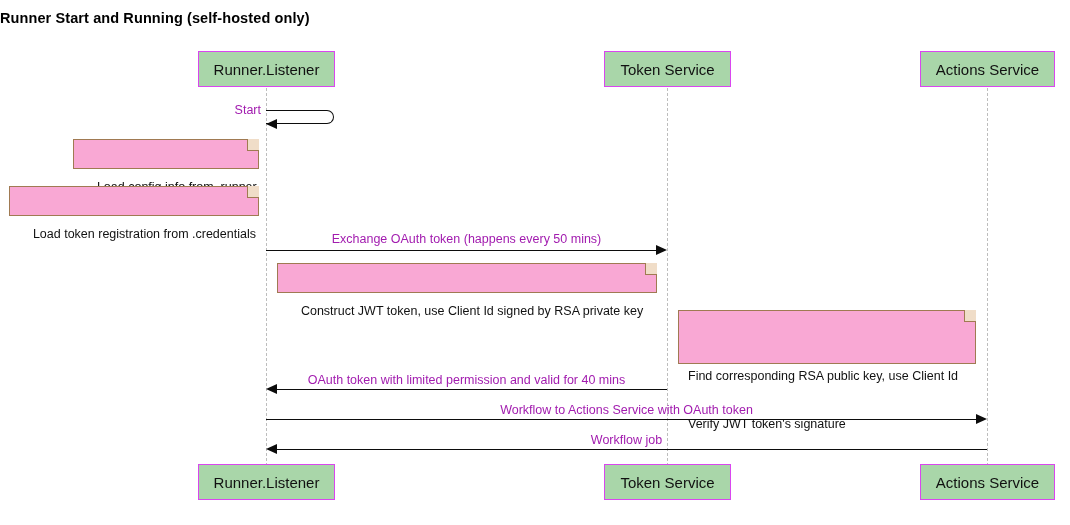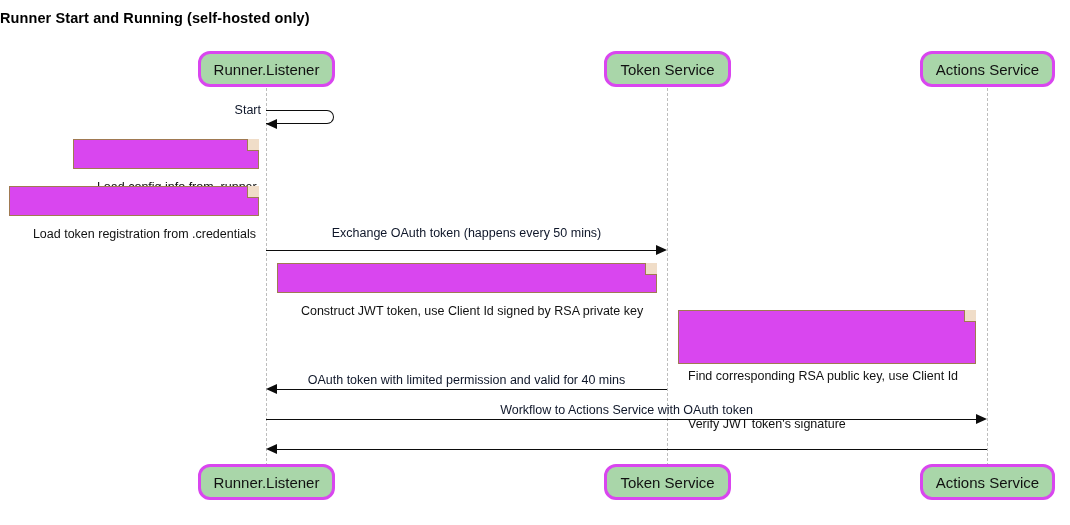--- a/index.html
+++ b/index.html
@@ -43,35 +43,35 @@
     border-left: 1px dashed #bdbdbd;
     top: 88px;
     height: 378px;
   }
 
   
   .participant {
     position: absolute;
     height: 36px;
     background: #a9d6a9;
-    border: 3px solid #d946ef;
-    border-radius: 12px;
+    border: 1px solid #d946ef;
+    border-radius: 0;
     display: flex;
     align-items: center;
     justify-content: center;
     font-size: 15px;
     color: #111111;
     box-sizing: border-box;
     white-space: nowrap;
   }
 
   
   .note {
     position: absolute;
-    background: #d946ef;
+    background: #f9a8d4;
     border: 1px solid #a07a52;
     box-sizing: border-box;
     font-size: 12.5px;
     color: #111111;
     padding: 7px 9px 7px 9px;
     line-height: 16px;
     white-space: pre;
   }
   .note .fold {
     position: absolute;
@@ -86,21 +86,21 @@
 
   
   .msg-line {
     position: absolute;
     height: 0;
     border-top: 1.6px solid #0c0c0c;
   }
   .msg-label {
     position: absolute;
     font-size: 12.5px;
-    color: #0f172a;
+    color: #a21caf;
     white-space: nowrap;
     text-align: center;
   }
   .arrow-head {
     position: absolute;
     width: 0;
     height: 0;
   }
   .arrow-right {
     border-top: 5.5px solid transparent;
@@ -152,21 +152,21 @@
   <div class="note" style="left:73px; top:139px; width:186px; height:30px;">
     <span class="fold"></span>
     <span>Load config info from .runner</span>
   </div>
 
   <div class="note" style="left:9px; top:186px; width:250px; height:30px;">
     <span class="fold"></span>
     <span>Load token registration from .credentials</span>
   </div>
 
-  <div class="msg-label" style="left:266px; top:226px; width:401px;text-align:center;">Exchange OAuth token (happens every 50 mins)</div>
+  <div class="msg-label" style="left:266px; top:232px; width:401px;text-align:center;">Exchange OAuth token (happens every 50 mins)</div>
   <div class="msg-line" style="left:266px; top:250px; width:390px;"></div>
   <div class="arrow-head arrow-right" style="left:656px; top:244.5px;"></div>
 
   <div class="note" style="left:277px; top:263px; width:380px; height:30px;">
     <span class="fold"></span>
     <span>Construct JWT token, use Client Id signed by RSA private key</span>
   </div>
 
   <div class="note" style="left:678px; top:310px; width:298px; height:54px; padding-top:9px;">
     <span class="fold"></span>
@@ -175,20 +175,21 @@
   </div>
 
   <div class="msg-label" style="left:266px; top:373px; width:401px;">OAuth token with limited permission and valid for 40 mins</div>
   <div class="msg-line" style="left:277px; top:389px; width:390px;"></div>
   <div class="arrow-head arrow-left" style="left:266px; top:383.5px;"></div>
 
   <div class="msg-label" style="left:266px; top:403px; width:721px;">Workflow to Actions Service with OAuth token</div>
   <div class="msg-line" style="left:266px; top:419px; width:710px;"></div>
   <div class="arrow-head arrow-right" style="left:976px; top:413.5px;"></div>
 
+  <div class="msg-label" style="left:266px; top:433px; width:721px;">Workflow job</div>
   <div class="msg-line" style="left:277px; top:449px; width:710px;"></div>
   <div class="arrow-head arrow-left" style="left:266px; top:443.5px;"></div>
 
   <div class="participant" style="left:198px; top:464px; width:137px;">
     <span>Runner.Listener</span>
   </div>
   <div class="participant" style="left:604px; top:464px; width:127px;">
     <span>Token Service</span>
   </div>
   <div class="participant" style="left:920px; top:464px; width:135px;">

